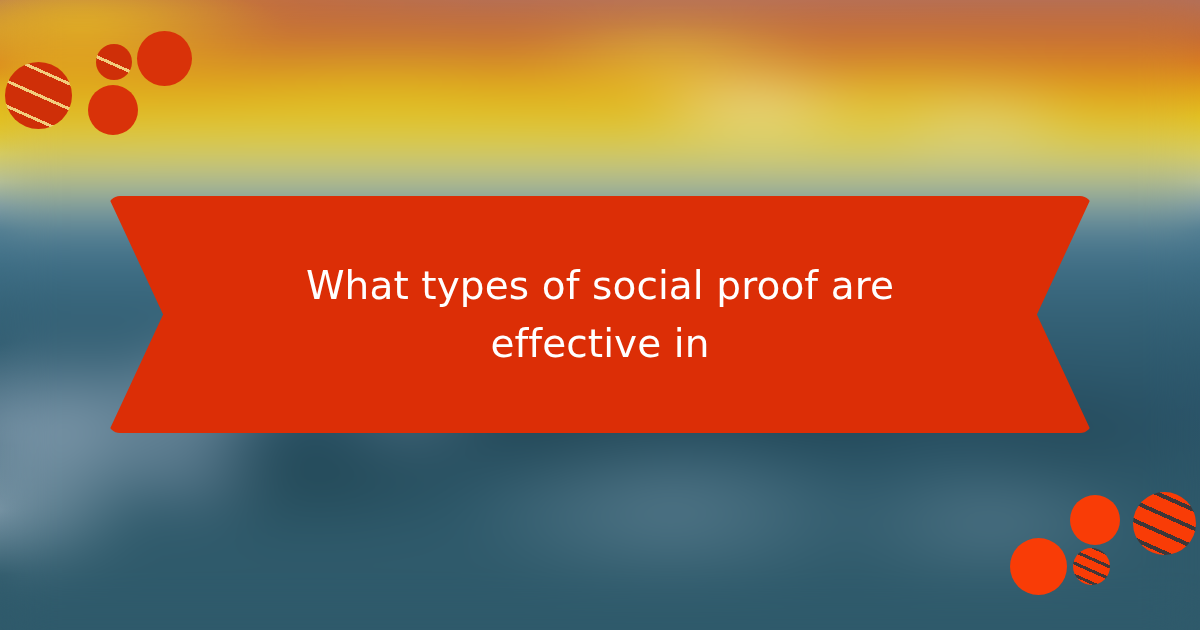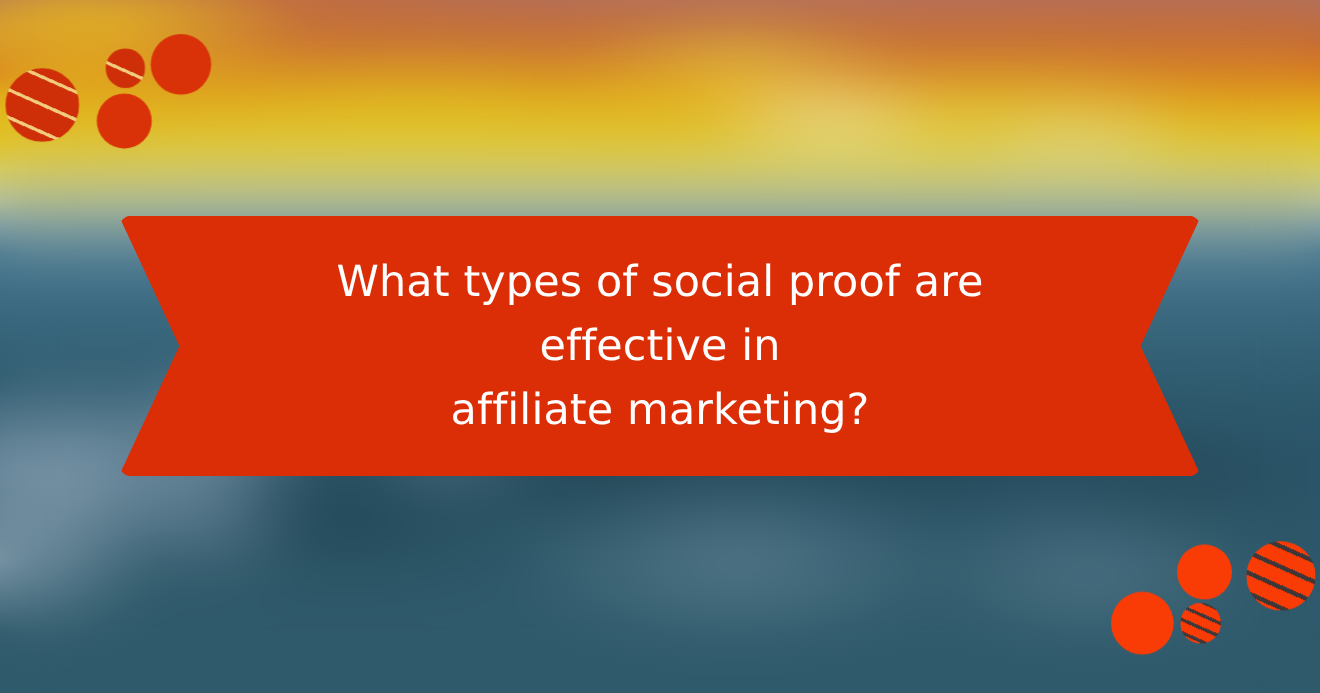--- a/index.html
+++ b/index.html
@@ -179,21 +179,20 @@
   <div class="deco deco-warm stripes-light" style="left:96px; top:44px; width:36px; height:36px;"></div>
 
   <div class="deco deco-warm-strong" style="left:137px; top:31px; width:55px; height:55px;"></div>
 
   <div class="deco deco-warm-strong" style="left:88px; top:85px; width:50px; height:50px;"></div>
 
   <div id="banner">
     <div id="banner-shape"></div>
     <h1 id="banner-title">
       <span style="display: block;">What types of social proof are effective in</span>
-      <span style="display: block;">affiliate marketing?</span>
     </h1>
   </div>
 
   <div class="deco deco-cool" style="left:1010px; top:538px; width:57px; height:57px;"></div>
 
   <div class="deco deco-cool stripes-dark-sm" style="left:1073px; top:548px; width:37px; height:37px;"></div>
 
   <div class="deco deco-cool" style="left:1070px; top:495px; width:50px; height:50px;"></div>
 
   <div class="deco deco-cool stripes-dark" style="left:1133px; top:492px; width:63px; height:63px;"></div>

